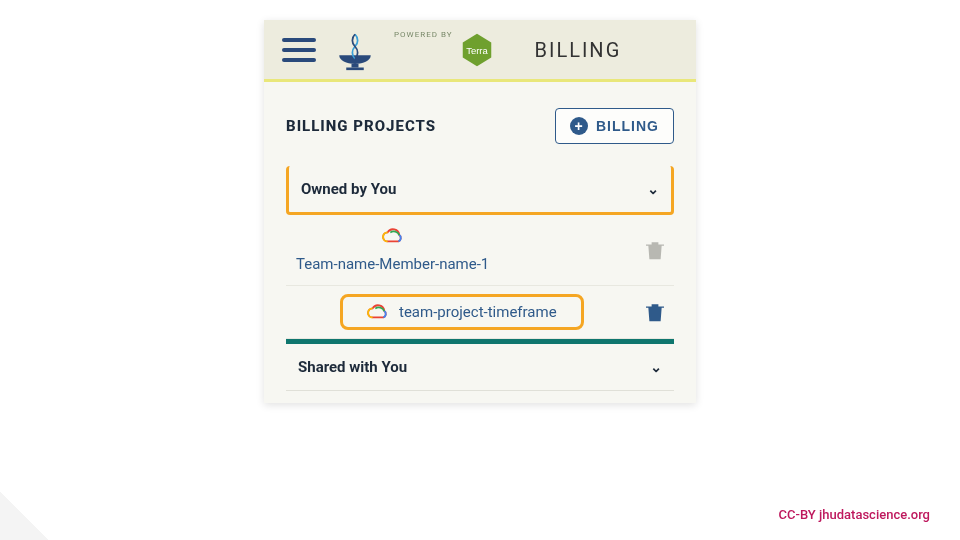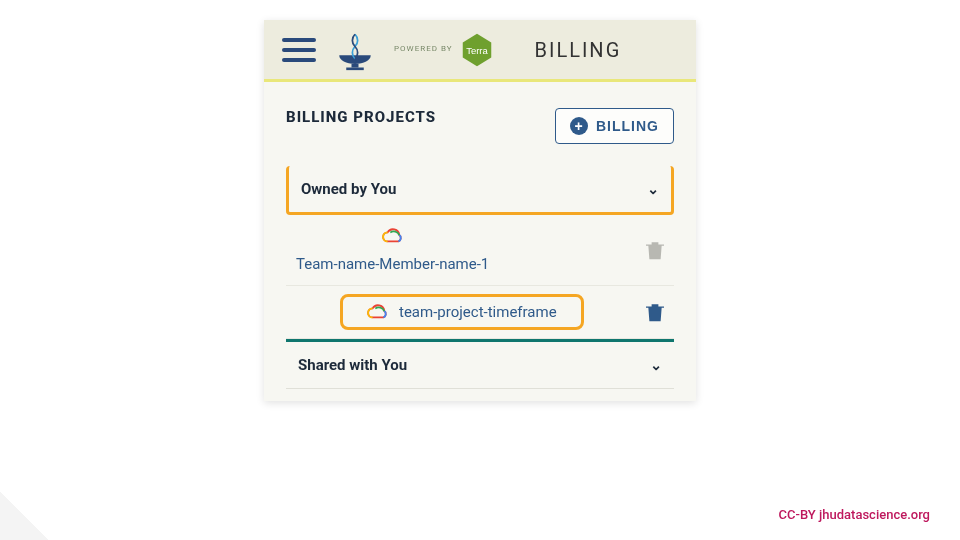--- a/index.html
+++ b/index.html
@@ -35,41 +35,42 @@
     cursor: pointer;
   }
   .hamburger span {
     display: block;
     width: 34px;
     height: 4px;
     border-radius: 2px;
     background: #2a4a7b;
   }
   .logo-anvil { width: 42px; height: 42px; }
-  .powered-wrap { display:flex; align-items:center; gap:6px; }
+  .powered-wrap { display:flex; gap:6px; }
   .powered-text {
     font-size: 8px;
     letter-spacing: 1px;
     color: #7a8a6a;
     text-align: right;
     line-height: 1.1;
   }
   .terra-hex { width: 38px; height: 38px; }
   .billing-title {
     font-size: 20px;
     letter-spacing: 2px;
     color: #333;
     margin-left: 20px;
     font-weight: 400;
   }
   .content {
     padding: 26px 22px 12px 22px;
   }
   .heading-row {
     display: flex;
+    align-items: center;
     justify-content: space-between;
     margin-bottom: 22px;
   }
   .heading {
     font-size: 15px;
     font-weight: 800;
     letter-spacing: 1px;
     color: #1d2a3a;
   }
   .create-btn {
@@ -97,21 +98,21 @@
   }
   .section-header {
     display: flex;
     align-items: center;
     justify-content: space-between;
     padding: 14px 12px;
     font-size: 15px;
     font-weight: 700;
     color: #1d2a3a;
     cursor: pointer;
-    border-top: 3px solid #0f766e;
+    border-top: 5px solid #0f766e;
   }
   .section-header:last-of-type { border-bottom: 1px solid #e0e0d8; }
   .chevron {
     font-size: 14px;
     color: #1d2a3a;
   }
   .highlight-box {
     border: 3px solid #f5a623;
     border-radius: 4px;
   }

